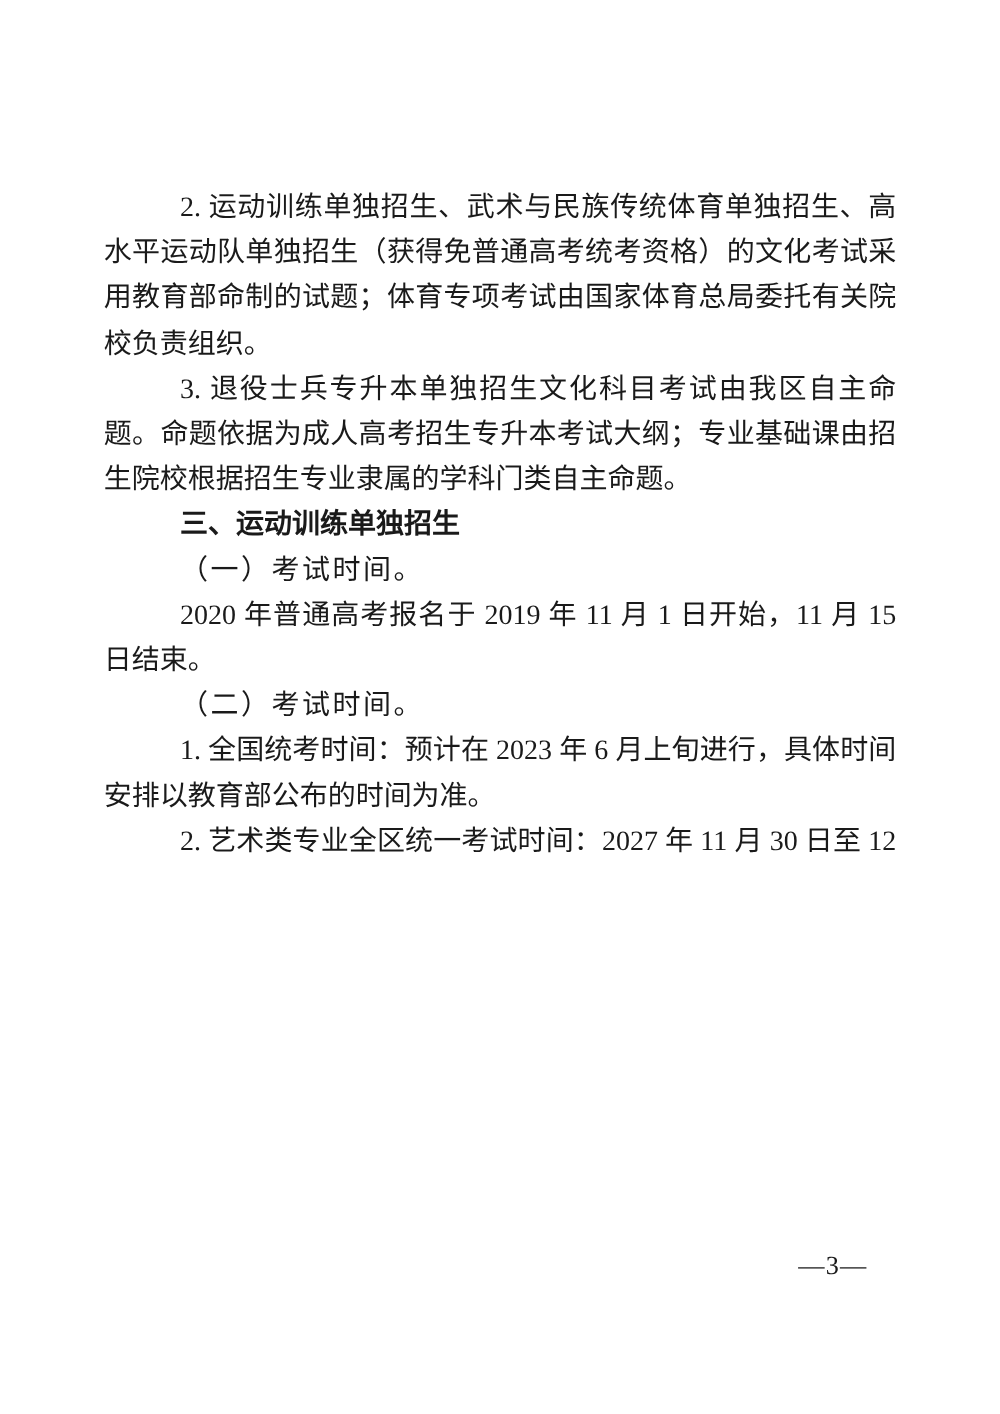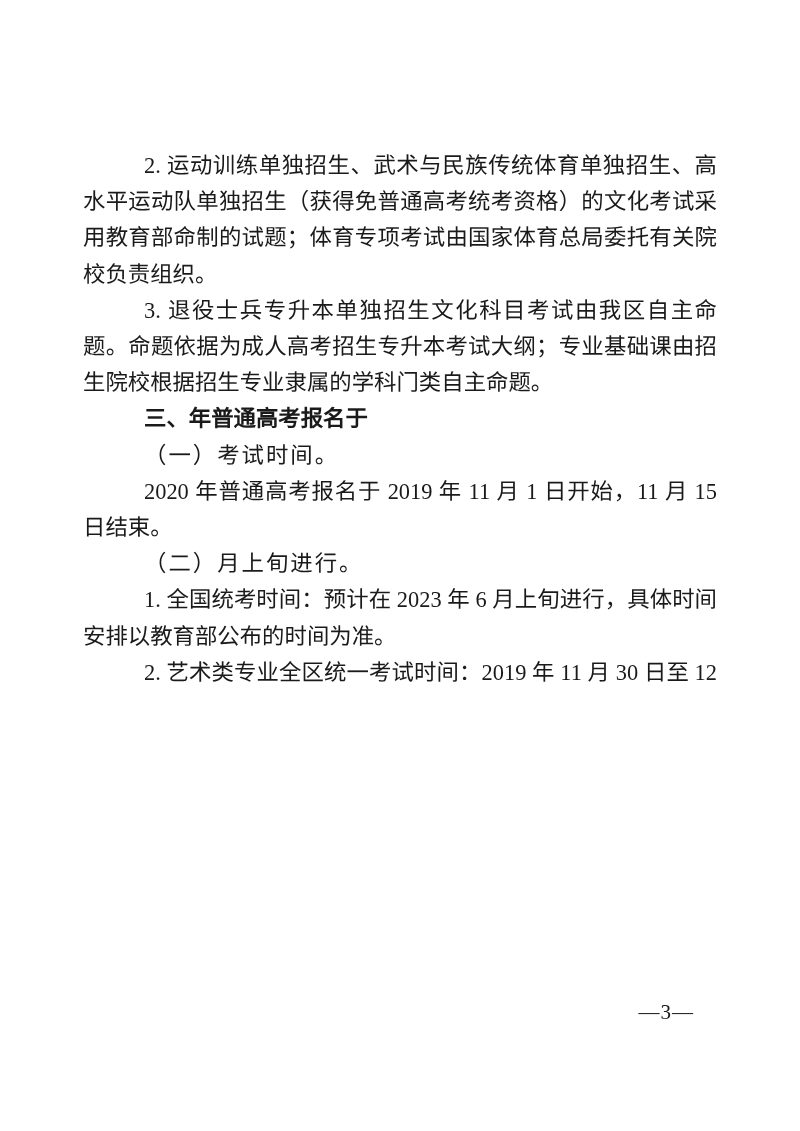--- a/index.html
+++ b/index.html
@@ -57,21 +57,21 @@
     color: #1a1a1a;
   }
 </style>
 </head>
 <body>
 
 <div class="page">
   <main class="doc-body">
     <p>2. 运动训练单独招生、武术与民族传统体育单独招生、高水平运动队单独招生（获得免普通高考统考资格）的文化考试采用教育部命制的试题；体育专项考试由国家体育总局委托有关院校负责组织。</p>
     <p>3. 退役士兵专升本单独招生文化科目考试由我区自主命题。命题依据为成人高考招生专升本考试大纲；专业基础课由招生院校根据招生专业隶属的学科门类自主命题。</p>
-    <h2 class="section-heading">三、年普通高考报名于</h2>
+    <h2 class="section-heading">三、运动训练单独招生</h2>
     <p class="sub-heading">（一）考试时间。</p>
     <p>2020 年普通高考报名于 2019 年 11 月 1 日开始，11 月 15 日结束。</p>
-    <p class="sub-heading">（二）月上旬进行。</p>
+    <p class="sub-heading">（二）考试时间。</p>
     <p>1. 全国统考时间：预计在 2023 年 6 月上旬进行，具体时间安排以教育部公布的时间为准。</p>
-    <p class="para-cutoff">2. 艺术类专业全区统一考试时间：2019 年 11 月 30 日至 12</p>
+    <p class="para-cutoff">2. 艺术类专业全区统一考试时间：2027 年 11 月 30 日至 12</p>
   </main>
   <div class="page-number">—3—</div>
 </div>
 
 </body></html>

